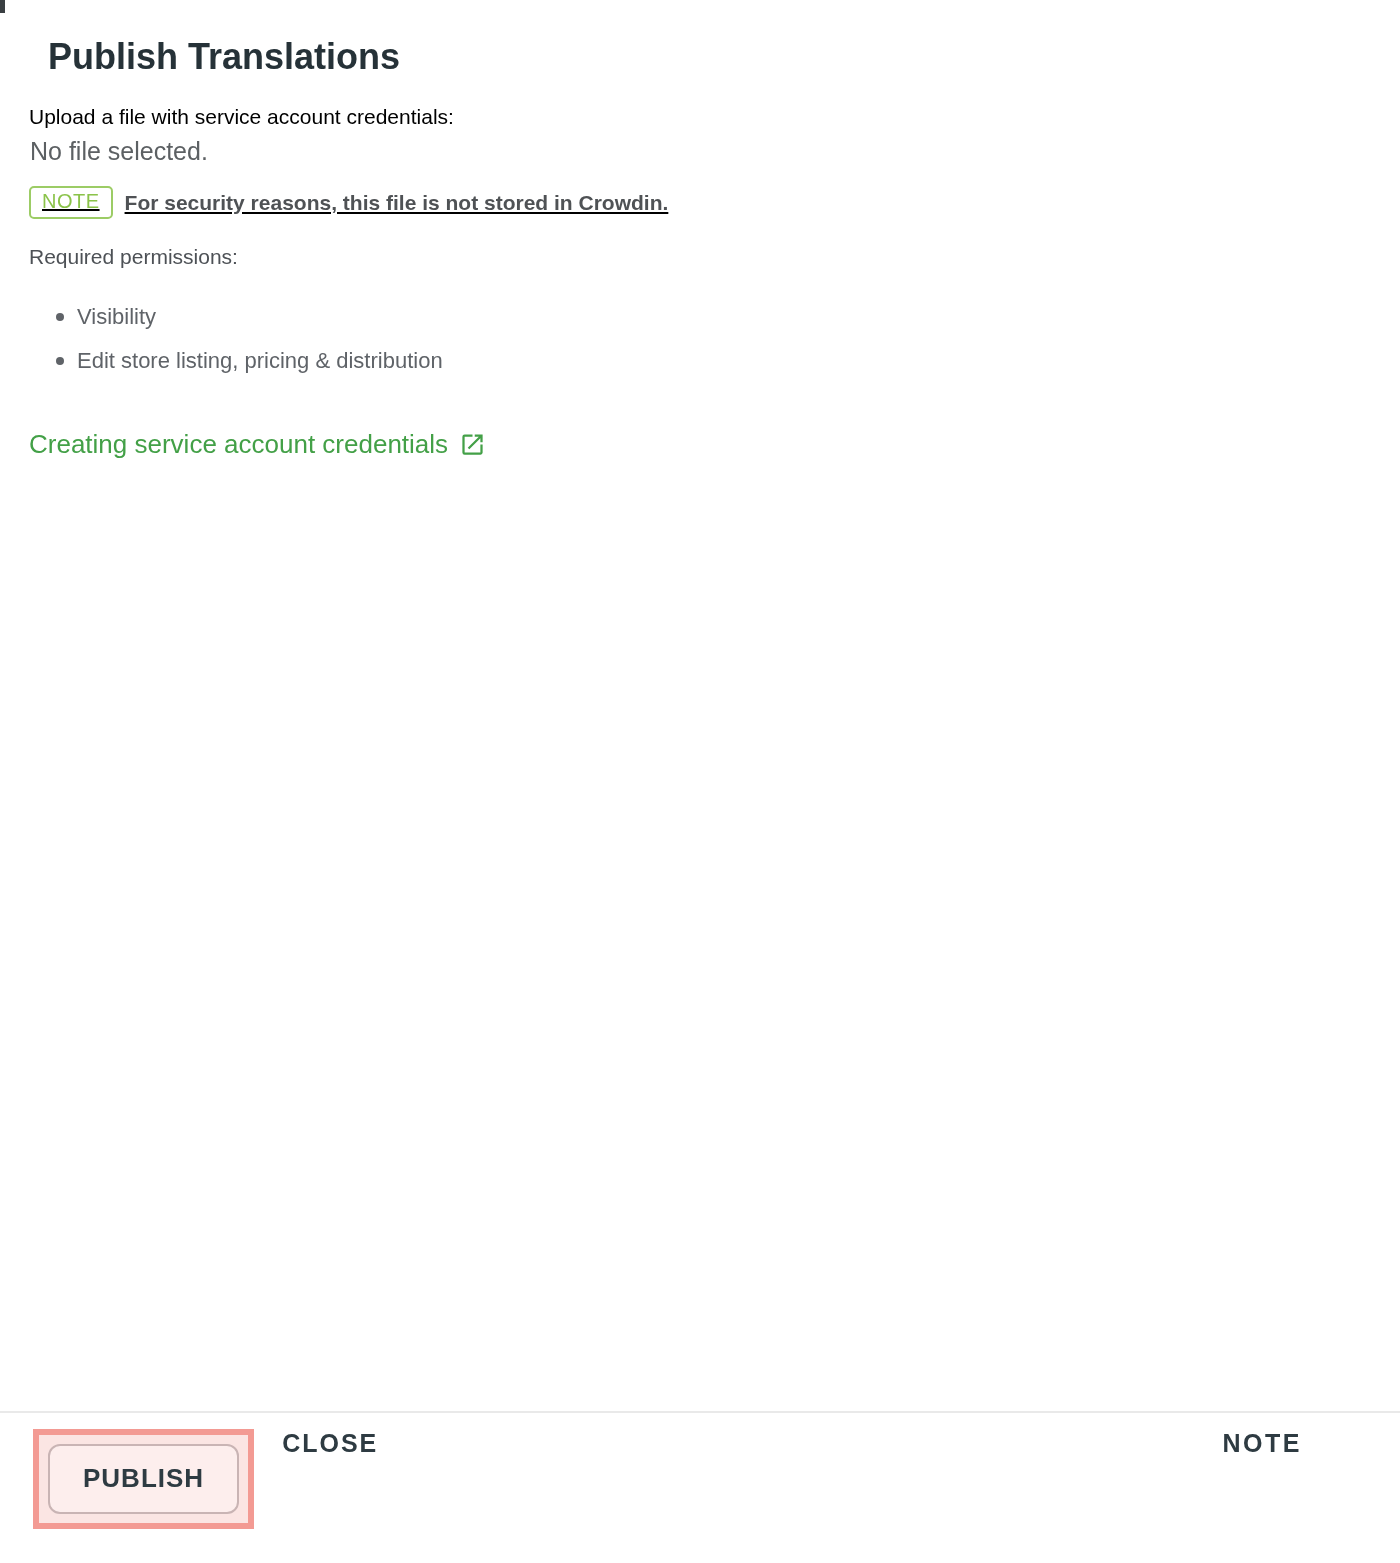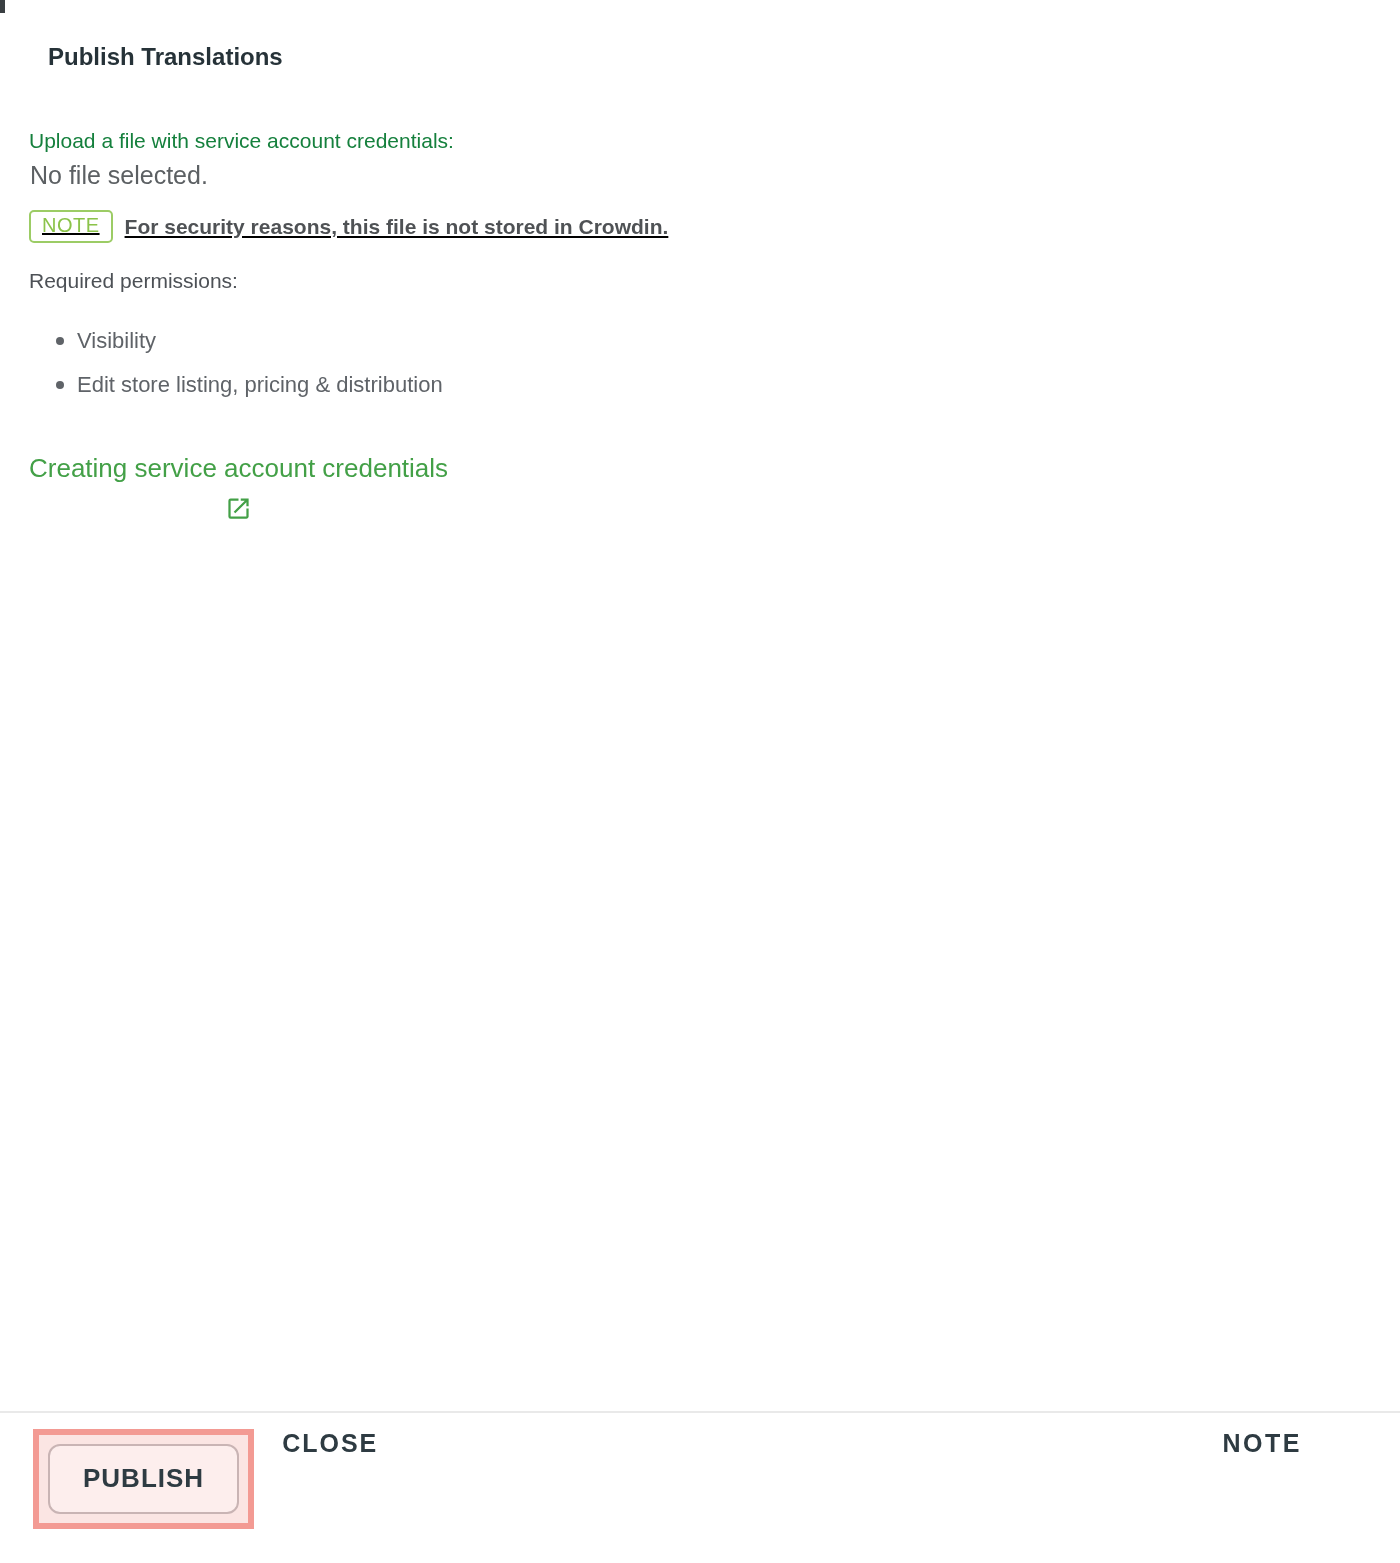--- a/index.html
+++ b/index.html
@@ -18,30 +18,30 @@
   .artifact-bl {
     position: absolute; left: 0; top: 1550px;
     width: 4px; height: 5px;
     background: #d9d9d9;
   }
 
   .content { padding: 36px 40px 0 29px; }
 
   .dialog-title {
     margin-left: 19px;
-    font-size: 24px;
+    font-size: 36px;
     font-weight: 700;
     color: #263238;
     line-height: 42px;
   }
 
   .upload-label {
-    margin-top: 52px;
+    margin-top: 28px;
     font-size: 21px;
-    color: #15803d;
+    color: #000000;
     line-height: 22px;
   }
 
   .file-row {
     margin-top: 9px;
     margin-left: -9px;
     display: flex;
     align-items: center;
   }
   .highlight-box {
@@ -117,21 +117,20 @@
 
   .credentials-link {
     margin-top: 36px;
     display: inline-flex;
     align-items: center;
     gap: 11px;
     font-size: 26px;
     color: #43a047;
     text-decoration: none;
     cursor: pointer;
-    flex-direction: column;
   }
   .credentials-link svg { display: block; }
 
   .footer {
     position: absolute;
     left: 0; right: 0; bottom: 0;
     height: 152px;
     border-top: 2px solid #e9e9e9;
     background: #ffffff;
     display: flex;

